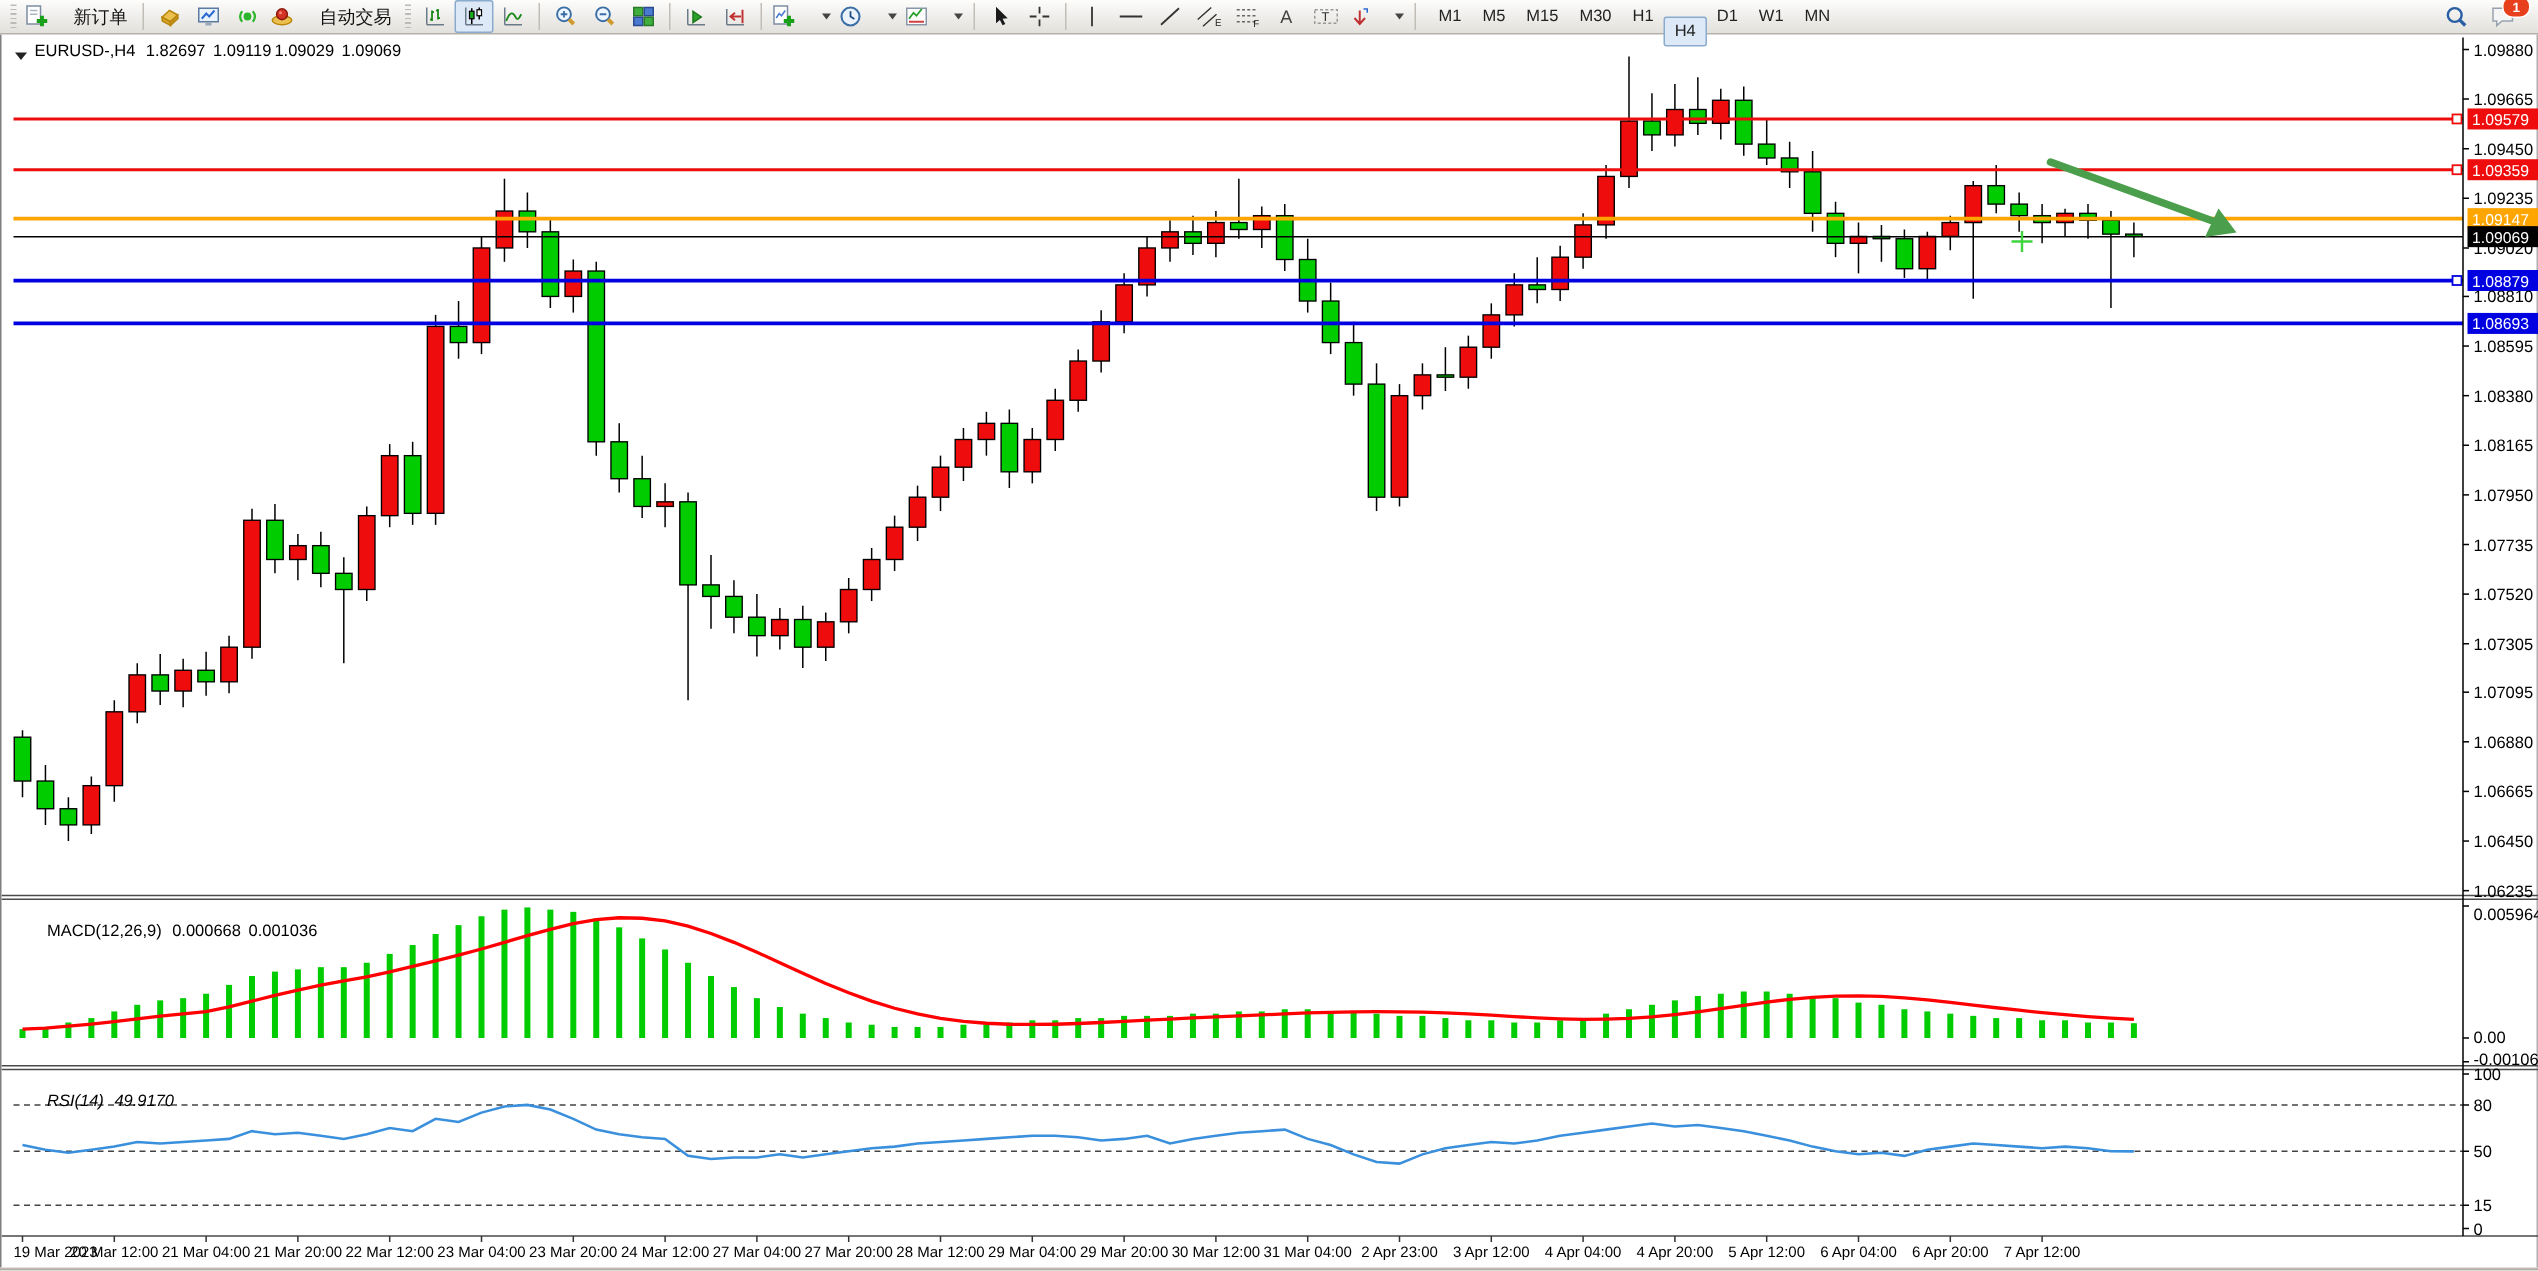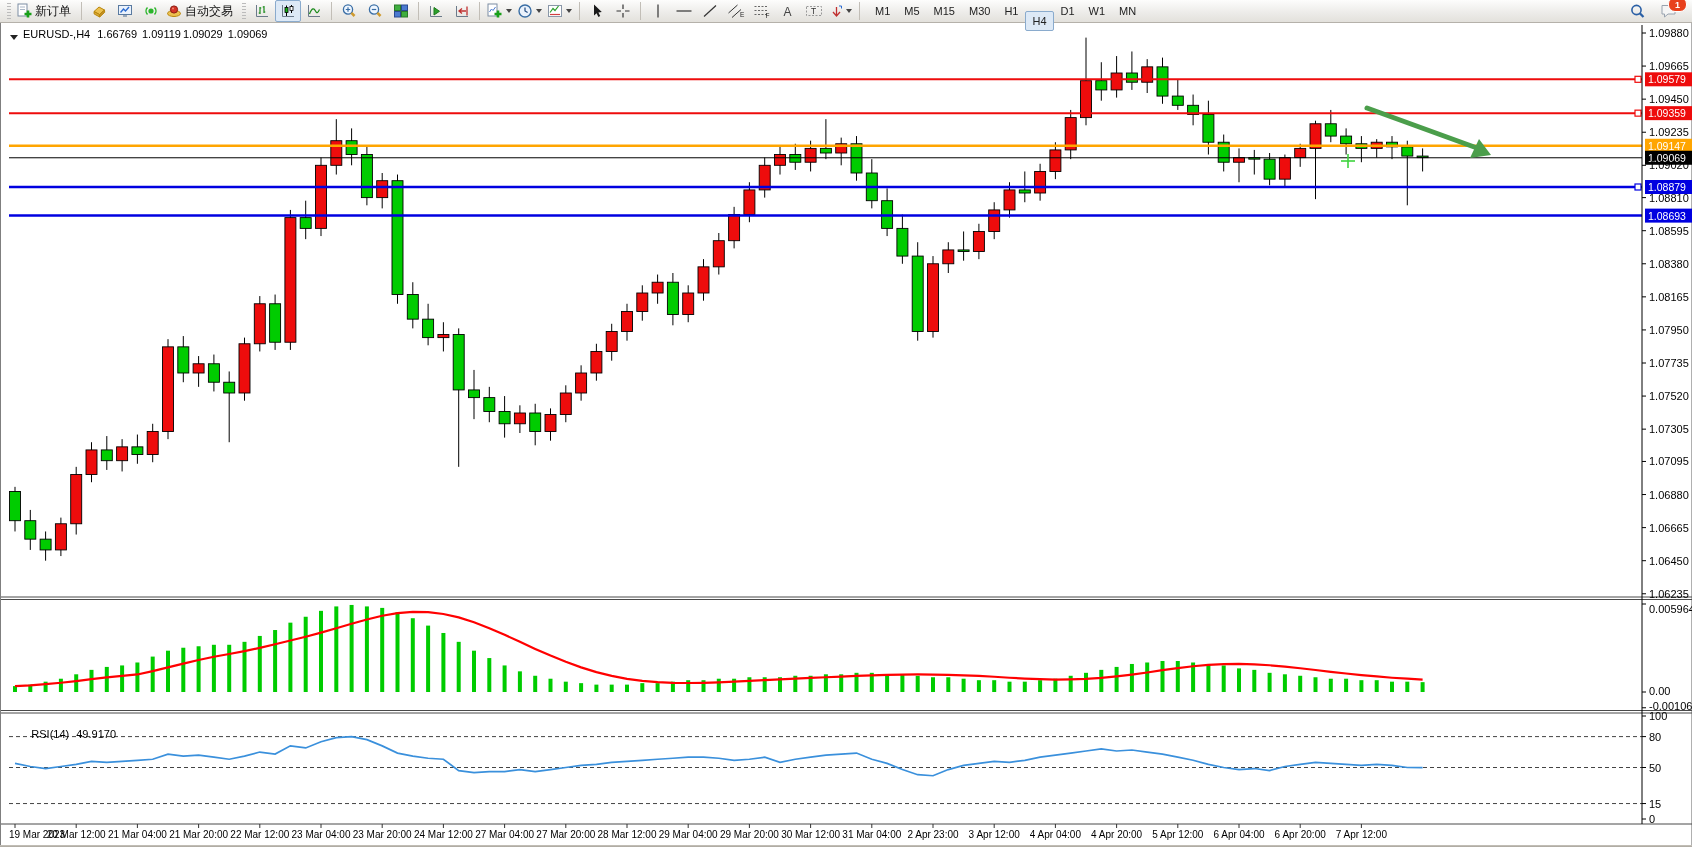--- a/index.html
+++ b/index.html
@@ -2,38 +2,38 @@
 <html><head>
 <meta charset="utf-8">
 <style>
   html,body{margin:0;padding:0;background:#d4d0c8;}
   #app{position:relative;width:1692px;height:847px;background:#ffffff;font-family:"Liberation Sans",sans-serif;overflow:hidden;}
   
   #toolbar{position:absolute;left:0;top:0;width:1692px;height:23px;display:flex;align-items:center;
            background:linear-gradient(#fdfdfc,#ecebe8 60%,#e3e1dc);border-bottom:1px solid #b5b1aa;z-index:3;box-sizing:border-box;padding:0 4px;}
   .grip{width:4px;height:16px;margin:0 3px;background:repeating-linear-gradient(#bbb 0 1px,transparent 1px 3px);}
   .sep{width:1px;height:18px;background:#c2beb7;margin:0 4px;}
-  .tb{height:20px;min-width:22px;display:flex;align-items:center;justify-content:center;border:1px solid transparent;border-radius:2px;padding:0 1px;cursor:default;}
+  .tb{height:20px;min-width:22px;display:flex;align-items:center;justify-content:center;border:1px solid transparent;border-radius:2px;padding:0 1px;cursor:default;gap:14px;}
   .tb.pressed{background:#dde9f6;border-color:#8aabcd;}
   .tb-label{font-size:12px;color:#111;margin:0 4px 0 2px;white-space:nowrap;}
   .caret{width:0;height:0;border-left:3px solid transparent;border-right:3px solid transparent;border-top:4px solid #444;margin:0 1px 0 3px;}
   .tf-group{display:flex;align-items:center;margin-left:4px;}
   .tf{font-size:11px;color:#222;padding:2px 6px;border:1px solid transparent;border-radius:2px;line-height:14px;text-align:center;}
   .tf.active{background:#dde9f6;border-color:#8aabcd;margin-top:20px;}
   #tb-right{margin-left:auto;display:flex;align-items:center;padding-right:6px;}
   #chat-badge{position:absolute;top:-4px;right:-6px;min-width:13px;height:13px;border-radius:7px;background:#e8401c;color:#fff;
               font-size:9px;font-weight:bold;display:flex;align-items:center;justify-content:center;padding:0 2px;border:1px solid #fff;}
   
   #chartwin{position:absolute;left:0;top:23px;width:1692px;height:822px;background:#fff;border-left:1px solid #7f7f7f;border-right:1px solid #b0b0b0;box-sizing:border-box;}
   #chartsvg{position:absolute;left:0;top:0;z-index:1;}
   .ovl{position:absolute;z-index:2;font-size:11px;color:#000;white-space:pre;}
   #symbol-title{left:9px;top:5px;display:flex;align-items:flex-end;}
   #title-tri{width:0;height:0;border-left:4px solid transparent;border-right:4px solid transparent;border-top:5px solid #222;margin-right:5px;}
   #macd-label{left:12px;top:580px;}
-  #rsi-label{left:12px;top:693px;}
+  #rsi-label{left:12px;top:693px;font-style:italic;}
   .vals{margin-left:7px;}
   #bottomstrip{position:absolute;left:0;top:845px;width:1692px;height:2px;background:linear-gradient(#c9c5bd,#a8a49c);z-index:3;}
   svg text{font-family:"Liberation Sans",sans-serif;}
 </style>
 </head>
 <body>
 <div id="app">
 
   <div id="toolbar">
     <div class="grip"></div>
@@ -681,25 +681,28 @@
           <line x1="1366" y1="85" x2="1476" y2="125" stroke="#4b9e4b" stroke-width="5" stroke-linecap="round"></line>
           <polygon points="1490,132 1469,135 1478,116" fill="#4b9e4b"></polygon>
           <line x1="1340" y1="138" x2="1354" y2="138" stroke="#3ed43e" stroke-width="1.6"></line>
           <line x1="1347" y1="131" x2="1347" y2="145" stroke="#3ed43e" stroke-width="1.6"></line>
         </g>
       </svg>
 
     <div class="ovl" id="symbol-title">
       <span id="title-tri"></span>
       <span>EURUSD-,H4</span>
-      <span class="vals">1.66769</span>
+      <span class="vals">1.82697</span>
       <span class="vals" style="margin-left:5px">1.09119</span>
       <span class="vals" style="margin-left:2px">1.09029</span>
       <span class="vals" style="margin-left:5px">1.09069</span>
     </div>
 
+    <div class="ovl" id="macd-label">
+      <span>MACD(12,26,9)</span><span class="vals">0.000668</span><span class="vals" style="margin-left:5px">0.001036</span>
+    </div>
     <div class="ovl" id="rsi-label">
       <span>RSI(14)</span><span class="vals">49.9170</span>
     </div>
   </div>
 
   <div id="bottomstrip"></div>
 </div>
 
 </body></html>

